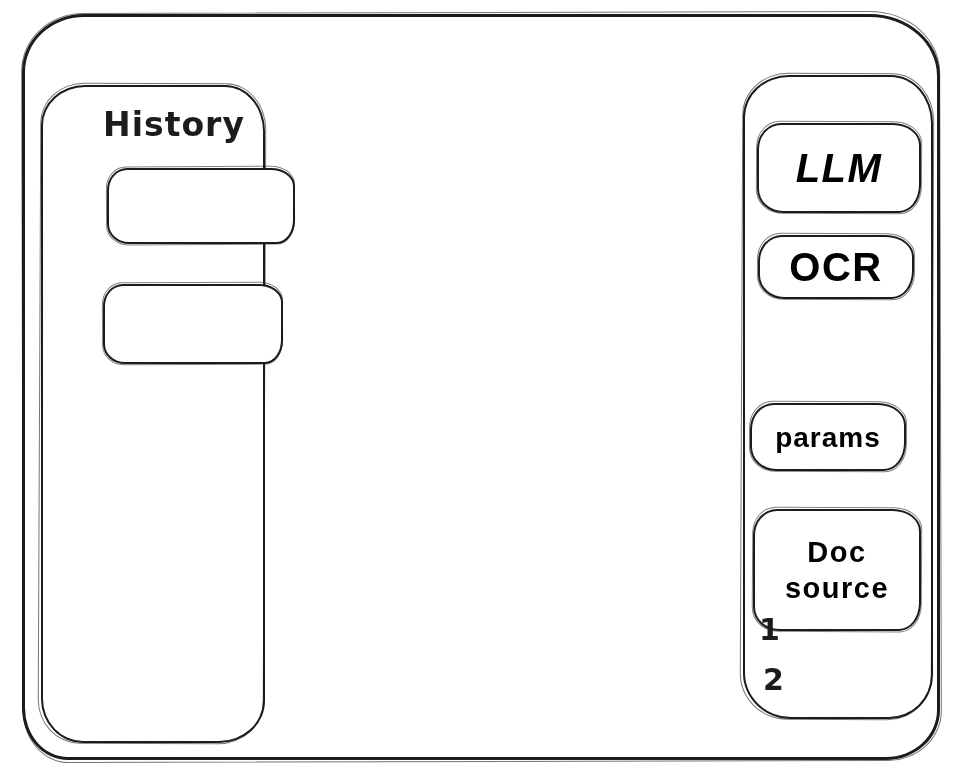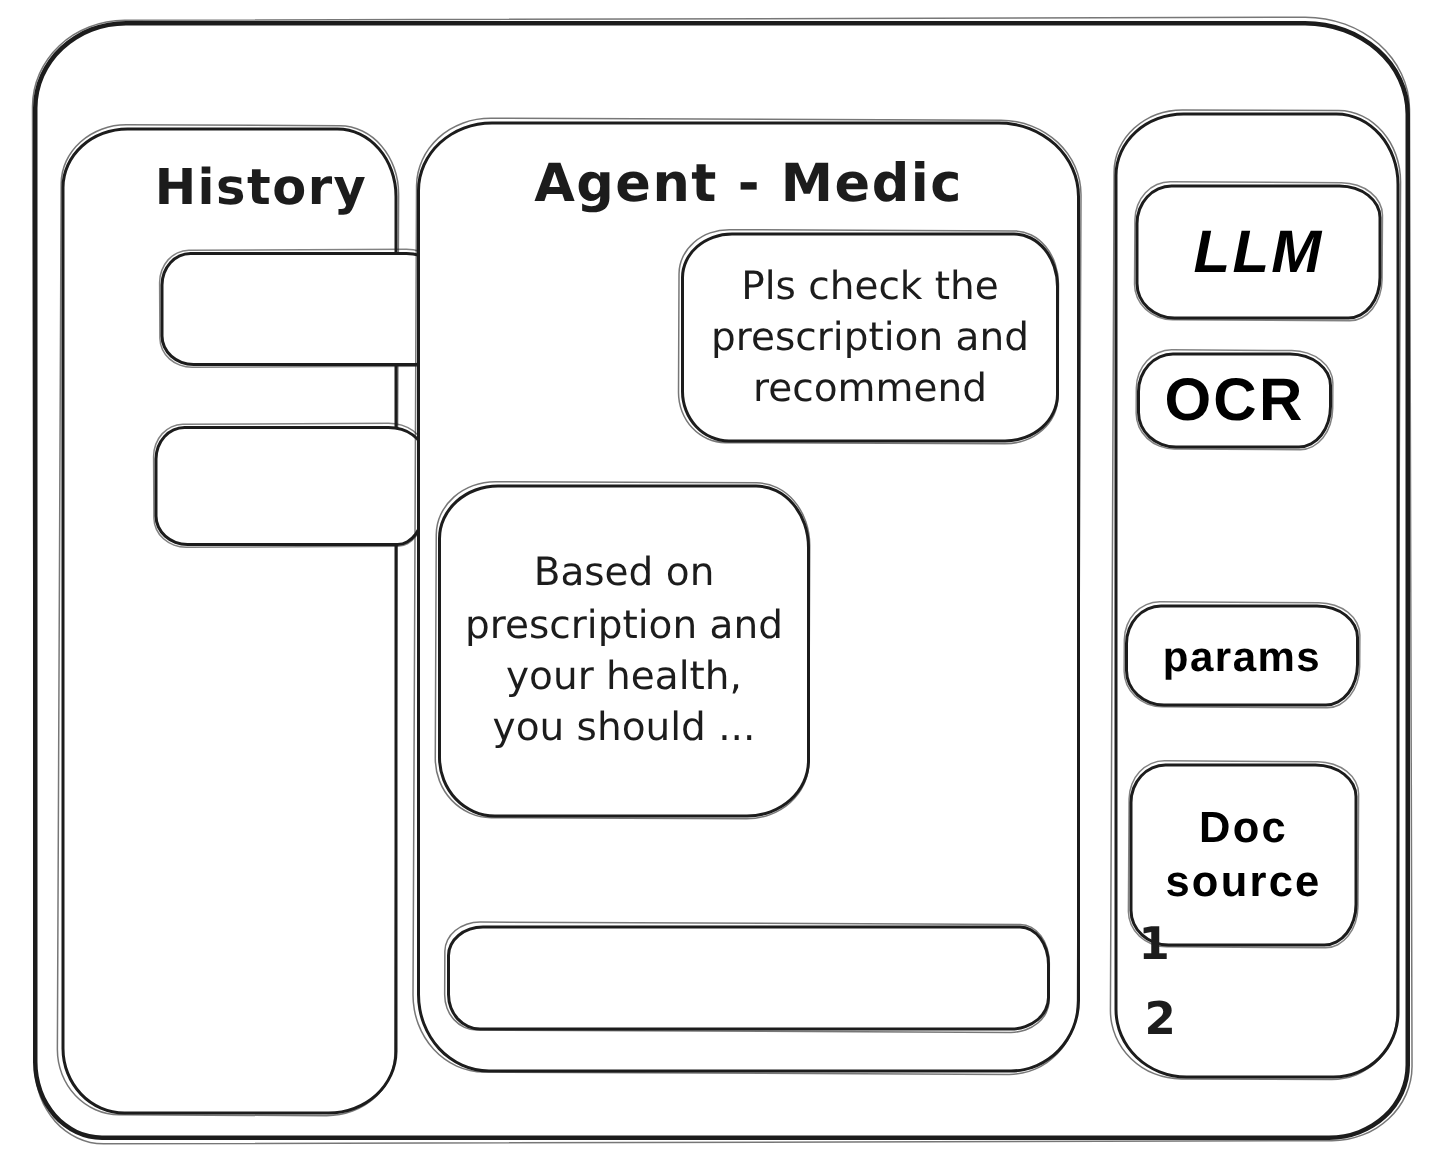--- a/index.html
+++ b/index.html
@@ -105,23 +105,23 @@
     display:flex;align-items:center;justify-content:center;
     font-size:40px;font-weight:bold;letter-spacing:1.5px;
     position:relative;cursor:pointer;text-align:center;line-height:1.25;
   }
   .tool-btn::before{
     content:"";position:absolute;inset:-4px -3px -3px -3px;
     border:1.3px solid var(--ink);border-radius:inherit;opacity:.55;
     transform:rotate(.35deg);pointer-events:none;
   }
   .btn-llm{margin:46px 0 0 12px;width:164px;height:90px;font-style:italic;}
-  .btn-ocr{margin:22px 0 0 13px;width:130px;height:64px;}
+  .btn-ocr{margin:22px 0 0 13px;width:156px;height:64px;}
   .btn-params{margin:104px 0 0 5px;width:156px;height:68px;font-size:28px;letter-spacing:1px;}
-  .btn-doc{margin:38px 0 0 8px;width:152px;height:122px;font-size:29px;padding:6px 10px;}
+  .btn-doc{margin:38px 0 0 8px;width:168px;height:122px;font-size:29px;padding:6px 10px;}
   .doc-num{
     font-size:30px;font-weight:bold;cursor:pointer;line-height:1;
   }
   .doc-num-1{margin:-16px 0 0 14px;position:relative;z-index:2;}
   .doc-num-2{margin:20px 0 0 18px;}
 </style>
 </head>
 <body>
 
 <div class="stage">
@@ -131,35 +131,20 @@
     <div class="history-panel sketch">
       <div class="history-title">History</div>
       <div class="history-item">
         <span></span>
       </div>
       <div class="history-item">
         <span></span>
       </div>
     </div>
 
-    <div class="chat-panel sketch">
-      <div class="chat-title">Agent - Medic</div>
-
-      <div class="bubble bubble-user sketch">
-        <span>Pls check the prescription and recommend</span>
-      </div>
-
-      <div class="bubble bubble-assistant sketch">
-        <span>Based on prescription and your health, you should ...</span>
-      </div>
-
-      <div class="composer sketch">
-        <input type="text" value="" style="">
-      </div>
-    </div>
 
     <div class="tools-panel sketch">
       <button class="tool-btn btn-llm">LLM</button>
       <button class="tool-btn btn-ocr">OCR</button>
       <button class="tool-btn btn-params">params</button>
       <button class="tool-btn btn-doc">Doc source</button>
       <div class="doc-num doc-num-1">1</div>
       <div class="doc-num doc-num-2">2</div>
     </div>
 

